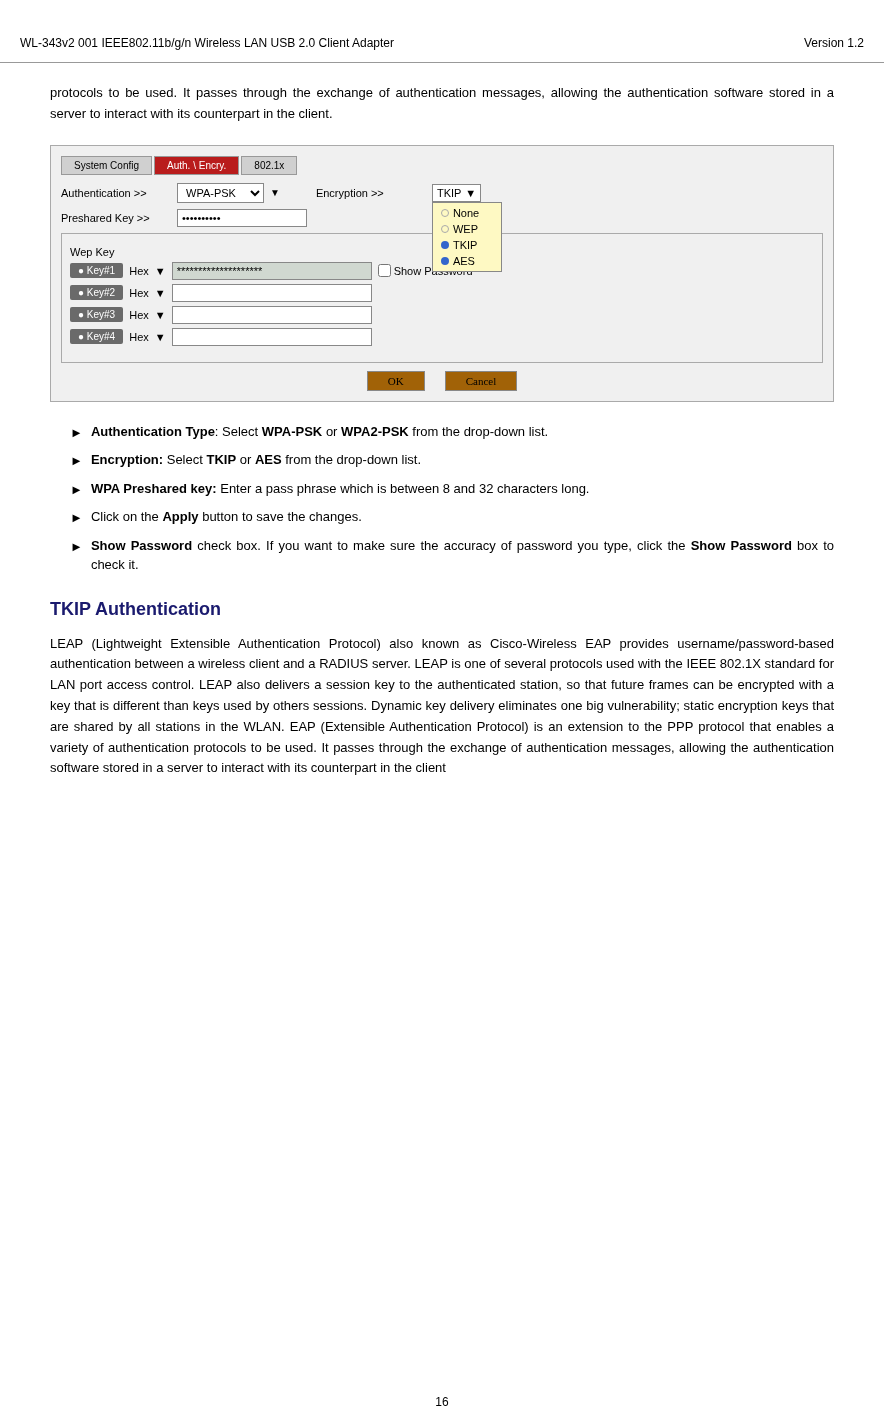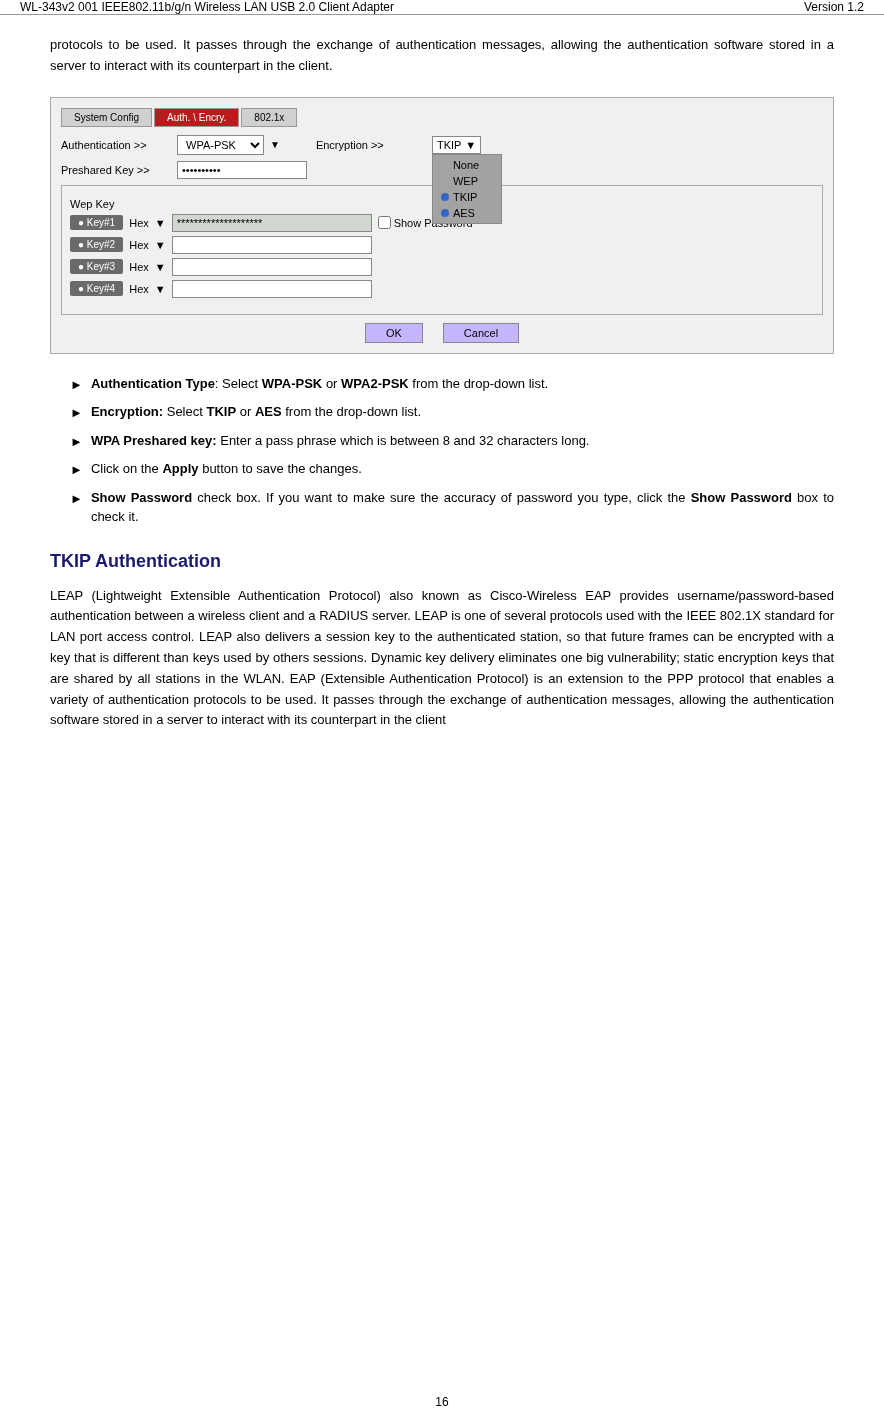--- a/index.html
+++ b/index.html
@@ -9,23 +9,24 @@
       color: #000;
       background: #fff;
       width: 884px;
       min-height: 1425px;
       position: relative;
     }
     .page-header {
       display: flex;
       justify-content: space-between;
       align-items: center;
-      padding: 0 20px;
+      padding: 12px 20px;
       border-bottom: 1px solid #999;
       font-size: 12px;
+      margin-top: 24px;
     }
     .page-content {
       padding: 20px 50px 40px 50px;
     }
     .intro-paragraph {
       margin-bottom: 20px;
       line-height: 1.6;
       text-align: justify;
     }
     
@@ -70,21 +71,21 @@
       min-width: 80px;
     }
     .ui-input {
       padding: 2px 4px;
       font-size: 11px;
       border: 1px solid #888;
       background: #fff;
       width: 120px;
     }
     .ui-dropdown-panel {
-      background: #a3a3a3;
+      background: #fef9c3;
       border: 1px solid #888;
       padding: 2px 0;
       font-size: 11px;
       min-width: 70px;
     }
     .ui-dropdown-item {
       padding: 2px 8px;
       display: flex;
       align-items: center;
       gap: 4px;
@@ -126,24 +127,25 @@
       cursor: pointer;
     }
     .ui-buttons-row {
       display: flex;
       justify-content: center;
       gap: 20px;
       margin-top: 8px;
     }
     .ui-ok-btn {
       padding: 3px 20px;
-      background: #c4b5fd;
+      background: #a16207;
       border: 1px solid #888;
       font-size: 11px;
       cursor: pointer;
+      font-family: Liberation Serif, serif;
     }
     
     .bullet-list {
       margin: 10px 0 10px 20px;
       list-style: none;
     }
     .bullet-list li {
       display: flex;
       gap: 8px;
       margin-bottom: 8px;

